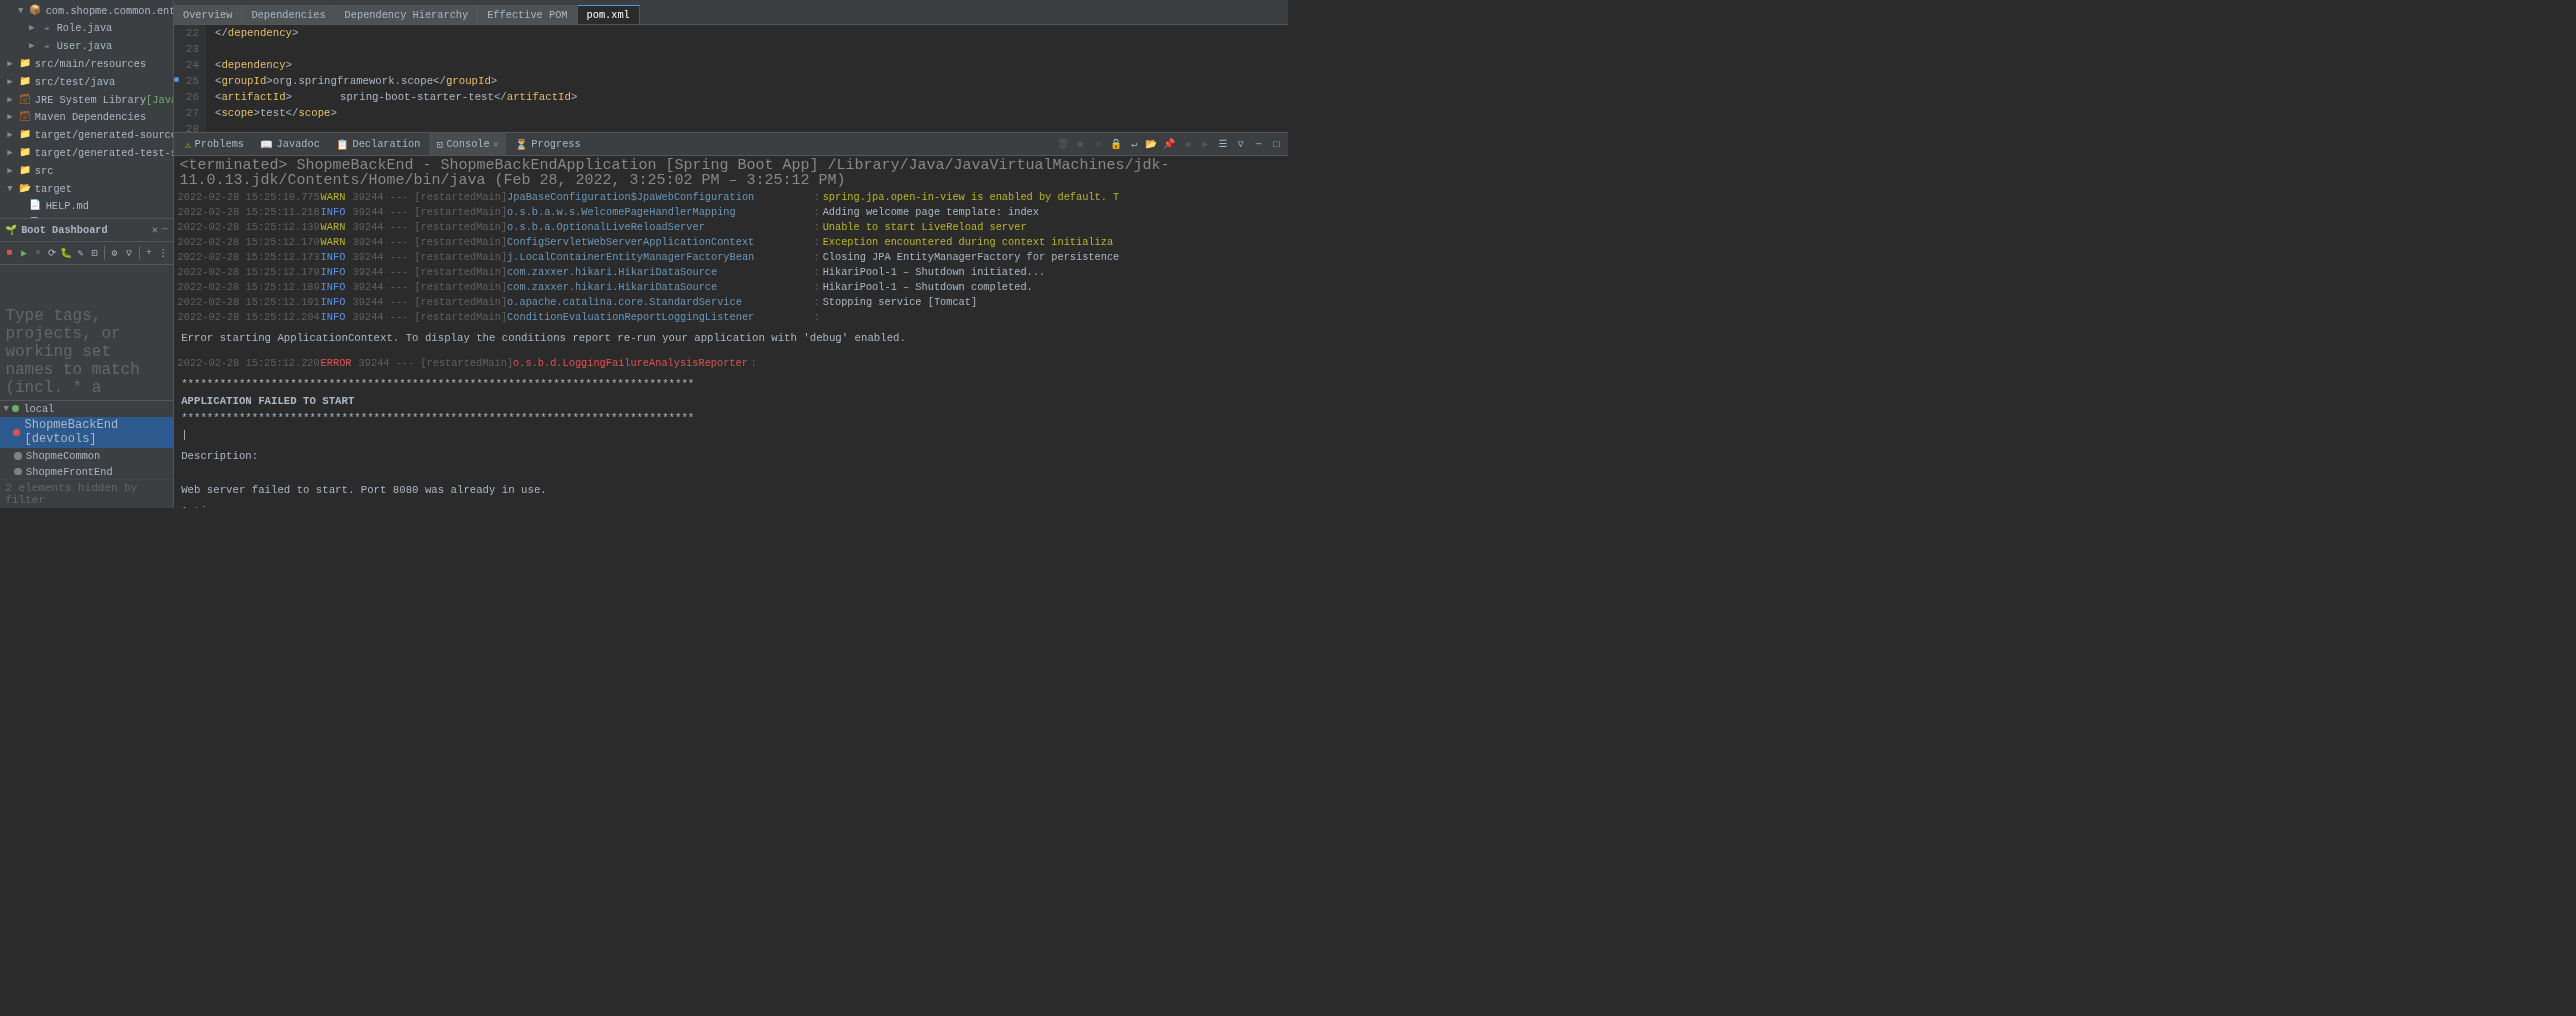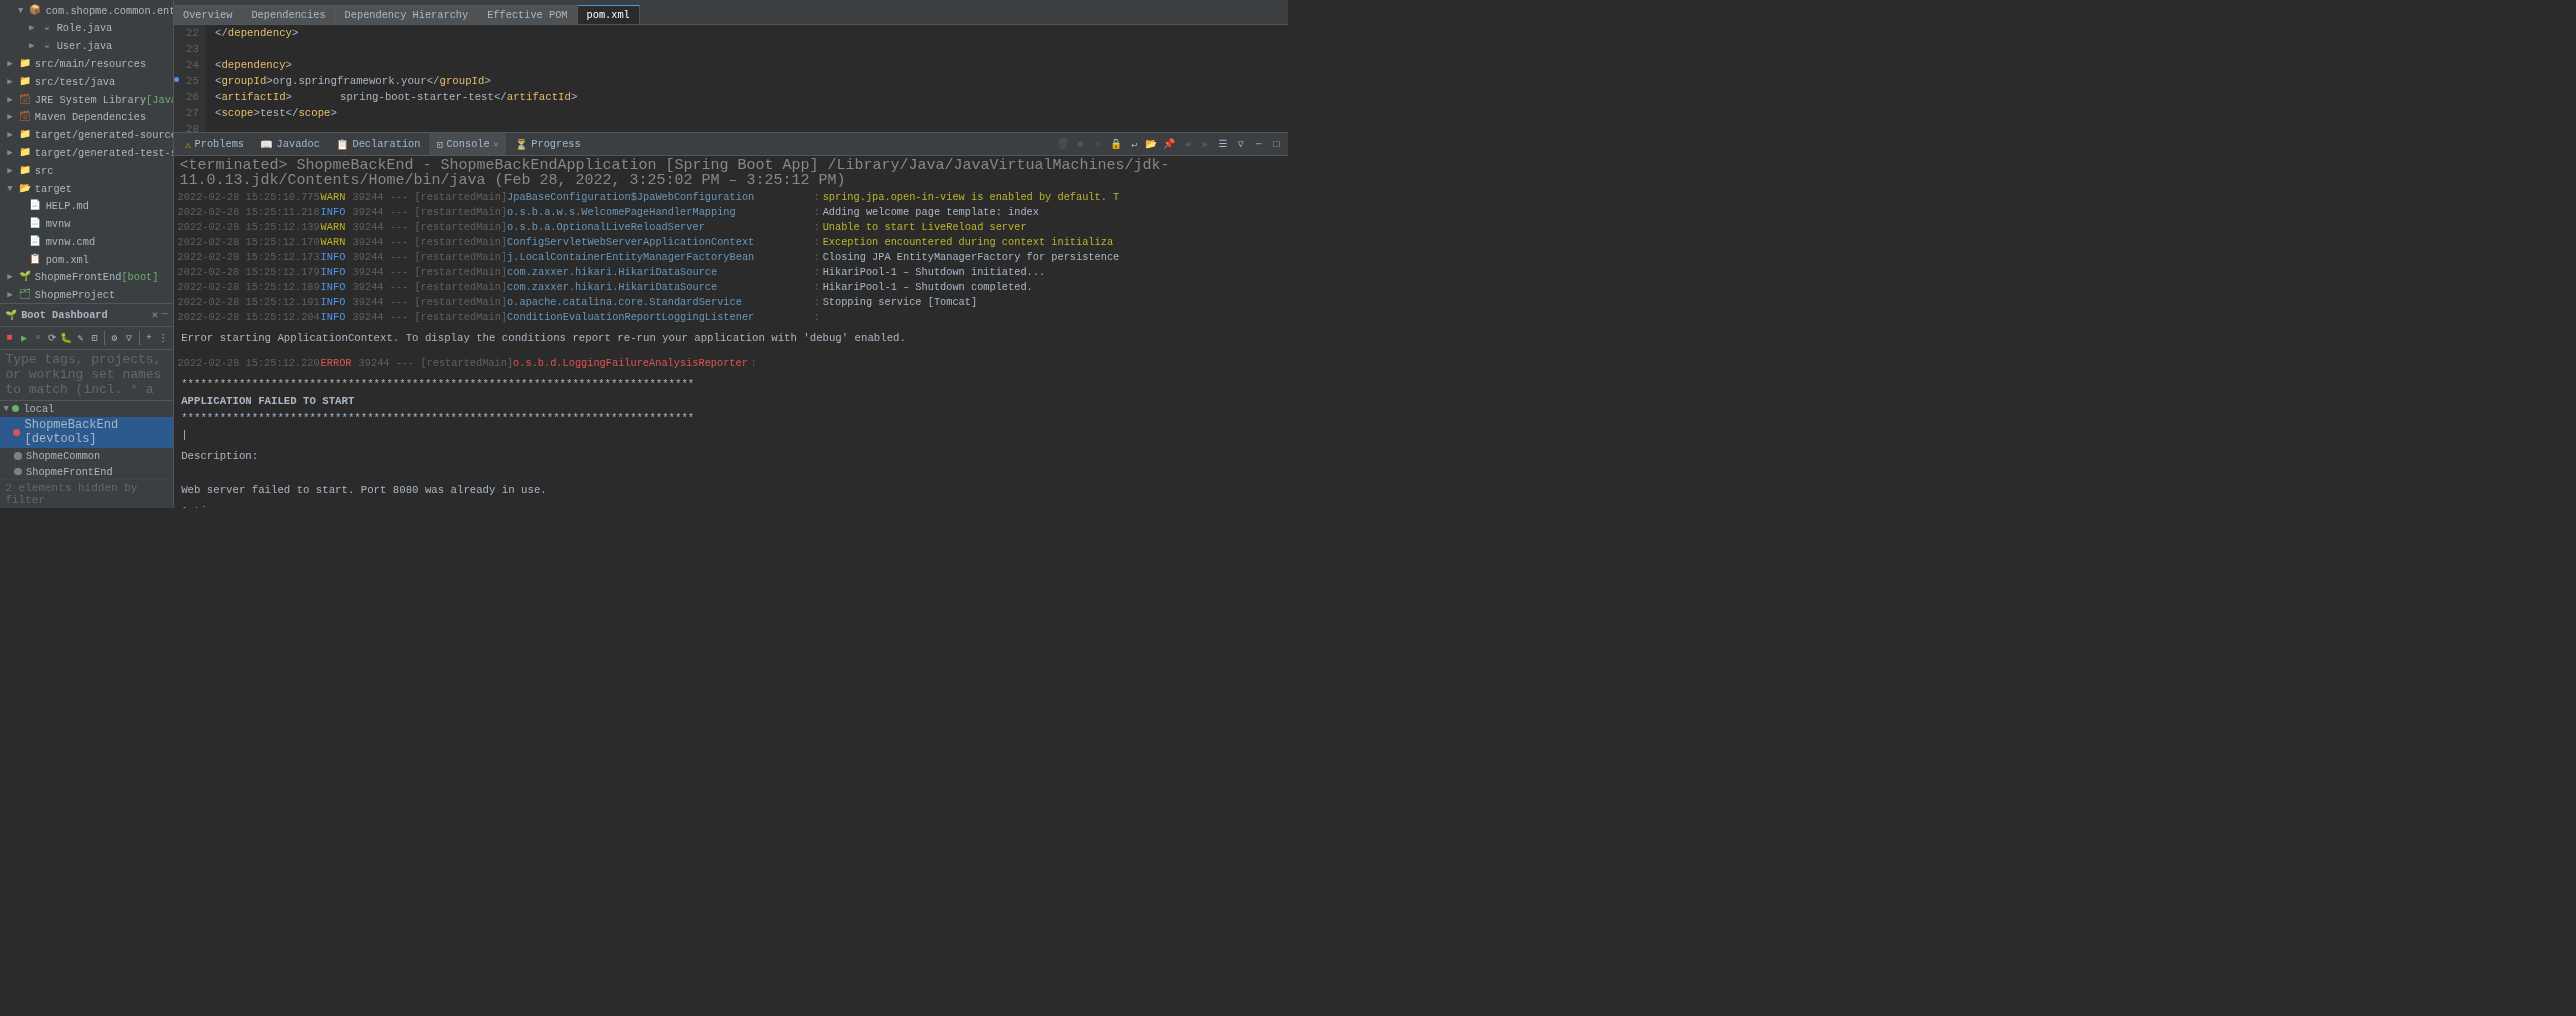--- a/index.html
+++ b/index.html
@@ -127,24 +127,25 @@
     .toolbar-btn.disabled { color: #666; }
 
     .toolbar-separator {
       width: 0.9px;
       height: 14.3px;
       background: #666;
       margin: 0 1.8px;
     }
 
     .search-hint {
-      font-size: 13px;
+      font-size: 16px;
       color: #666;
       padding: 2.7px 5.4px;
       border-bottom: 0.9px solid #555;
+      margin-top: 40px;
     }
 
     .bd-local-header {
       display: flex;
       align-items: center;
       padding: 1.8px 3.6px;
       font-size: 10.3px;
     }
 
     .bd-item {
@@ -569,21 +570,21 @@
           <span style="color:#a9b7c6;">        </span><span style="color:#a9b7c6;">&lt;/</span><span style="color:#e8bf6a;">dependency</span><span style="color:#a9b7c6;">&gt;</span>
         </div>
 
         <div class="code-line">&nbsp;</div>
 
         <div class="code-line">
           <span style="color:#a9b7c6;">        </span><span style="color:#a9b7c6;">&lt;</span><span style="color:#e8bf6a;">dependency</span><span style="color:#a9b7c6;">&gt;</span>
         </div>
 
         <div class="code-line">
-          <span style="color:#a9b7c6;">            </span><span style="color:#a9b7c6;">&lt;</span><span style="color:#e8bf6a;">groupId</span><span style="color:#a9b7c6;">&gt;</span><span style="color:#a9b7c6;">org.springframework.your</span><span style="color:#a9b7c6;">&lt;/</span><span style="color:#e8bf6a;">groupId</span><span style="color:#a9b7c6;">&gt;</span>
+          <span style="color:#a9b7c6;">            </span><span style="color:#a9b7c6;">&lt;</span><span style="color:#e8bf6a;">groupId</span><span style="color:#a9b7c6;">&gt;</span><span style="color:#a9b7c6;">org.springframework.scope</span><span style="color:#a9b7c6;">&lt;/</span><span style="color:#e8bf6a;">groupId</span><span style="color:#a9b7c6;">&gt;</span>
         </div>
 
         <div class="code-line">
           <span style="color:#a9b7c6;">            </span><span style="color:#a9b7c6;">&lt;</span><span style="color:#e8bf6a;">artifactId</span><span style="color:#a9b7c6;">&gt;</span><span style="color:#a9b7c6;margin-left:48px;">spring-boot-starter-test</span><span style="color:#a9b7c6;">&lt;/</span><span style="color:#e8bf6a;">artifactId</span><span style="color:#a9b7c6;">&gt;</span>
         </div>
 
         <div class="code-line">
           <span style="color:#a9b7c6;">            </span><span style="color:#a9b7c6;">&lt;</span><span style="color:#e8bf6a;">scope</span><span style="color:#a9b7c6;">&gt;</span><span style="color:#a9b7c6;">test</span><span style="color:#a9b7c6;">&lt;/</span><span style="color:#e8bf6a;">scope</span><span style="color:#a9b7c6;">&gt;</span>
         </div>
 

